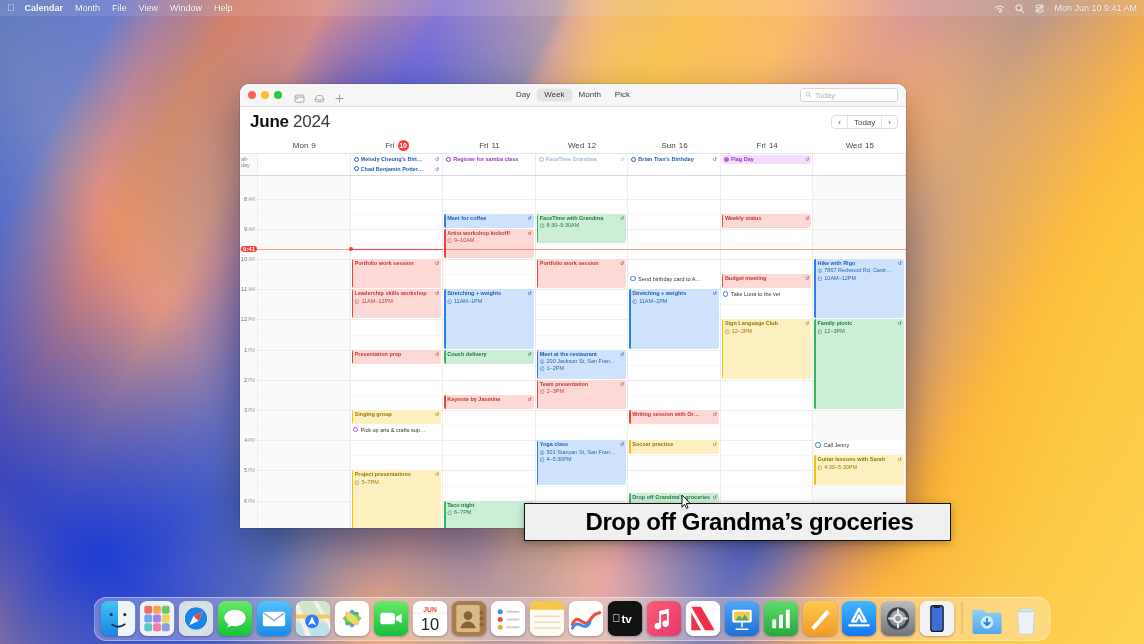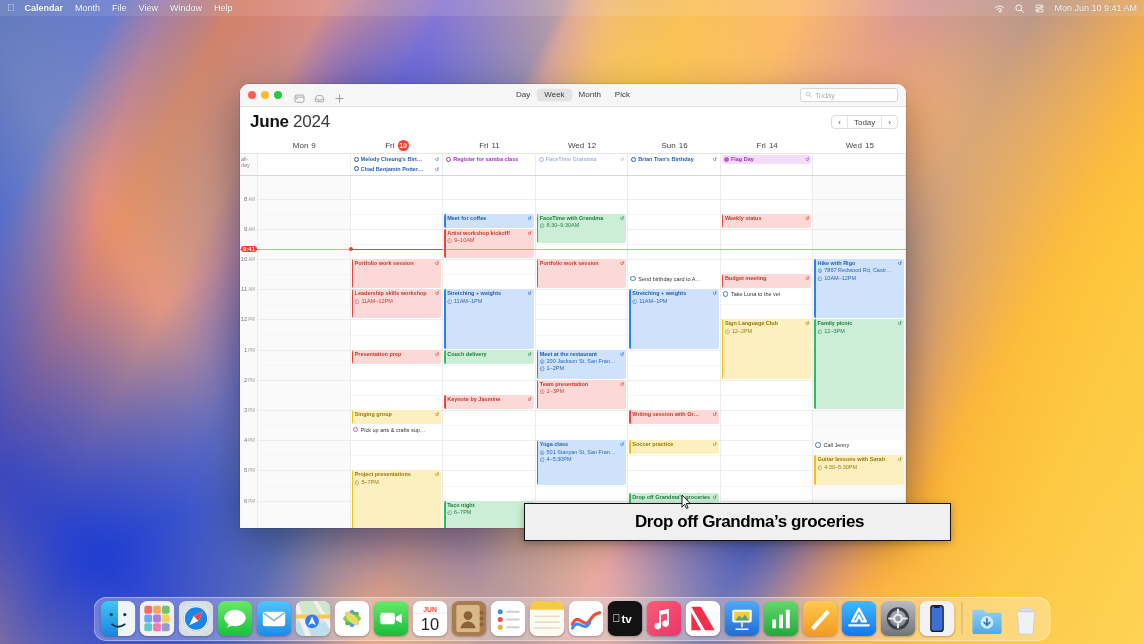--- a/index.html
+++ b/index.html
@@ -174,21 +174,21 @@
     position:absolute; left:1px; right:1px; height:9px; display:flex; align-items:center;
     gap:2.5px; font-size:5.5px; color:#333; background:#fff; z-index:4; padding-left:1px;
   }
   .todo .circ { width:5.5px;height:5.5px;border-radius:50%;border:1px solid #3b7ddd; flex:0 0 auto;}
 
   
   #caption {
     position:absolute; left:524px; top:503px; width:427px; height:38px;
     background:#f0f0f0; border:1.5px solid #111;
     display:flex; align-items:center; justify-content:center;
-    font-size:17px; font-weight:bold; color:#000; letter-spacing:-.4px;
+    font-size:24px; font-weight:bold; color:#000; letter-spacing:-.4px;
     box-shadow:0 2px 8px rgba(0,0,0,.3); z-index:50;padding-left:24px;
   }
   #cursor { position:absolute; left:681px; top:494px; z-index:60; }
 
   
   #dock {
     position:absolute; left:50%; transform:translateX(-50%); bottom:3px;
     height:44px; display:flex; align-items:flex-end; gap:4px;
     background:rgba(255,255,255,.28); border:.5px solid rgba(255,255,255,.38);
     border-radius:13px; padding:4px 6px;

